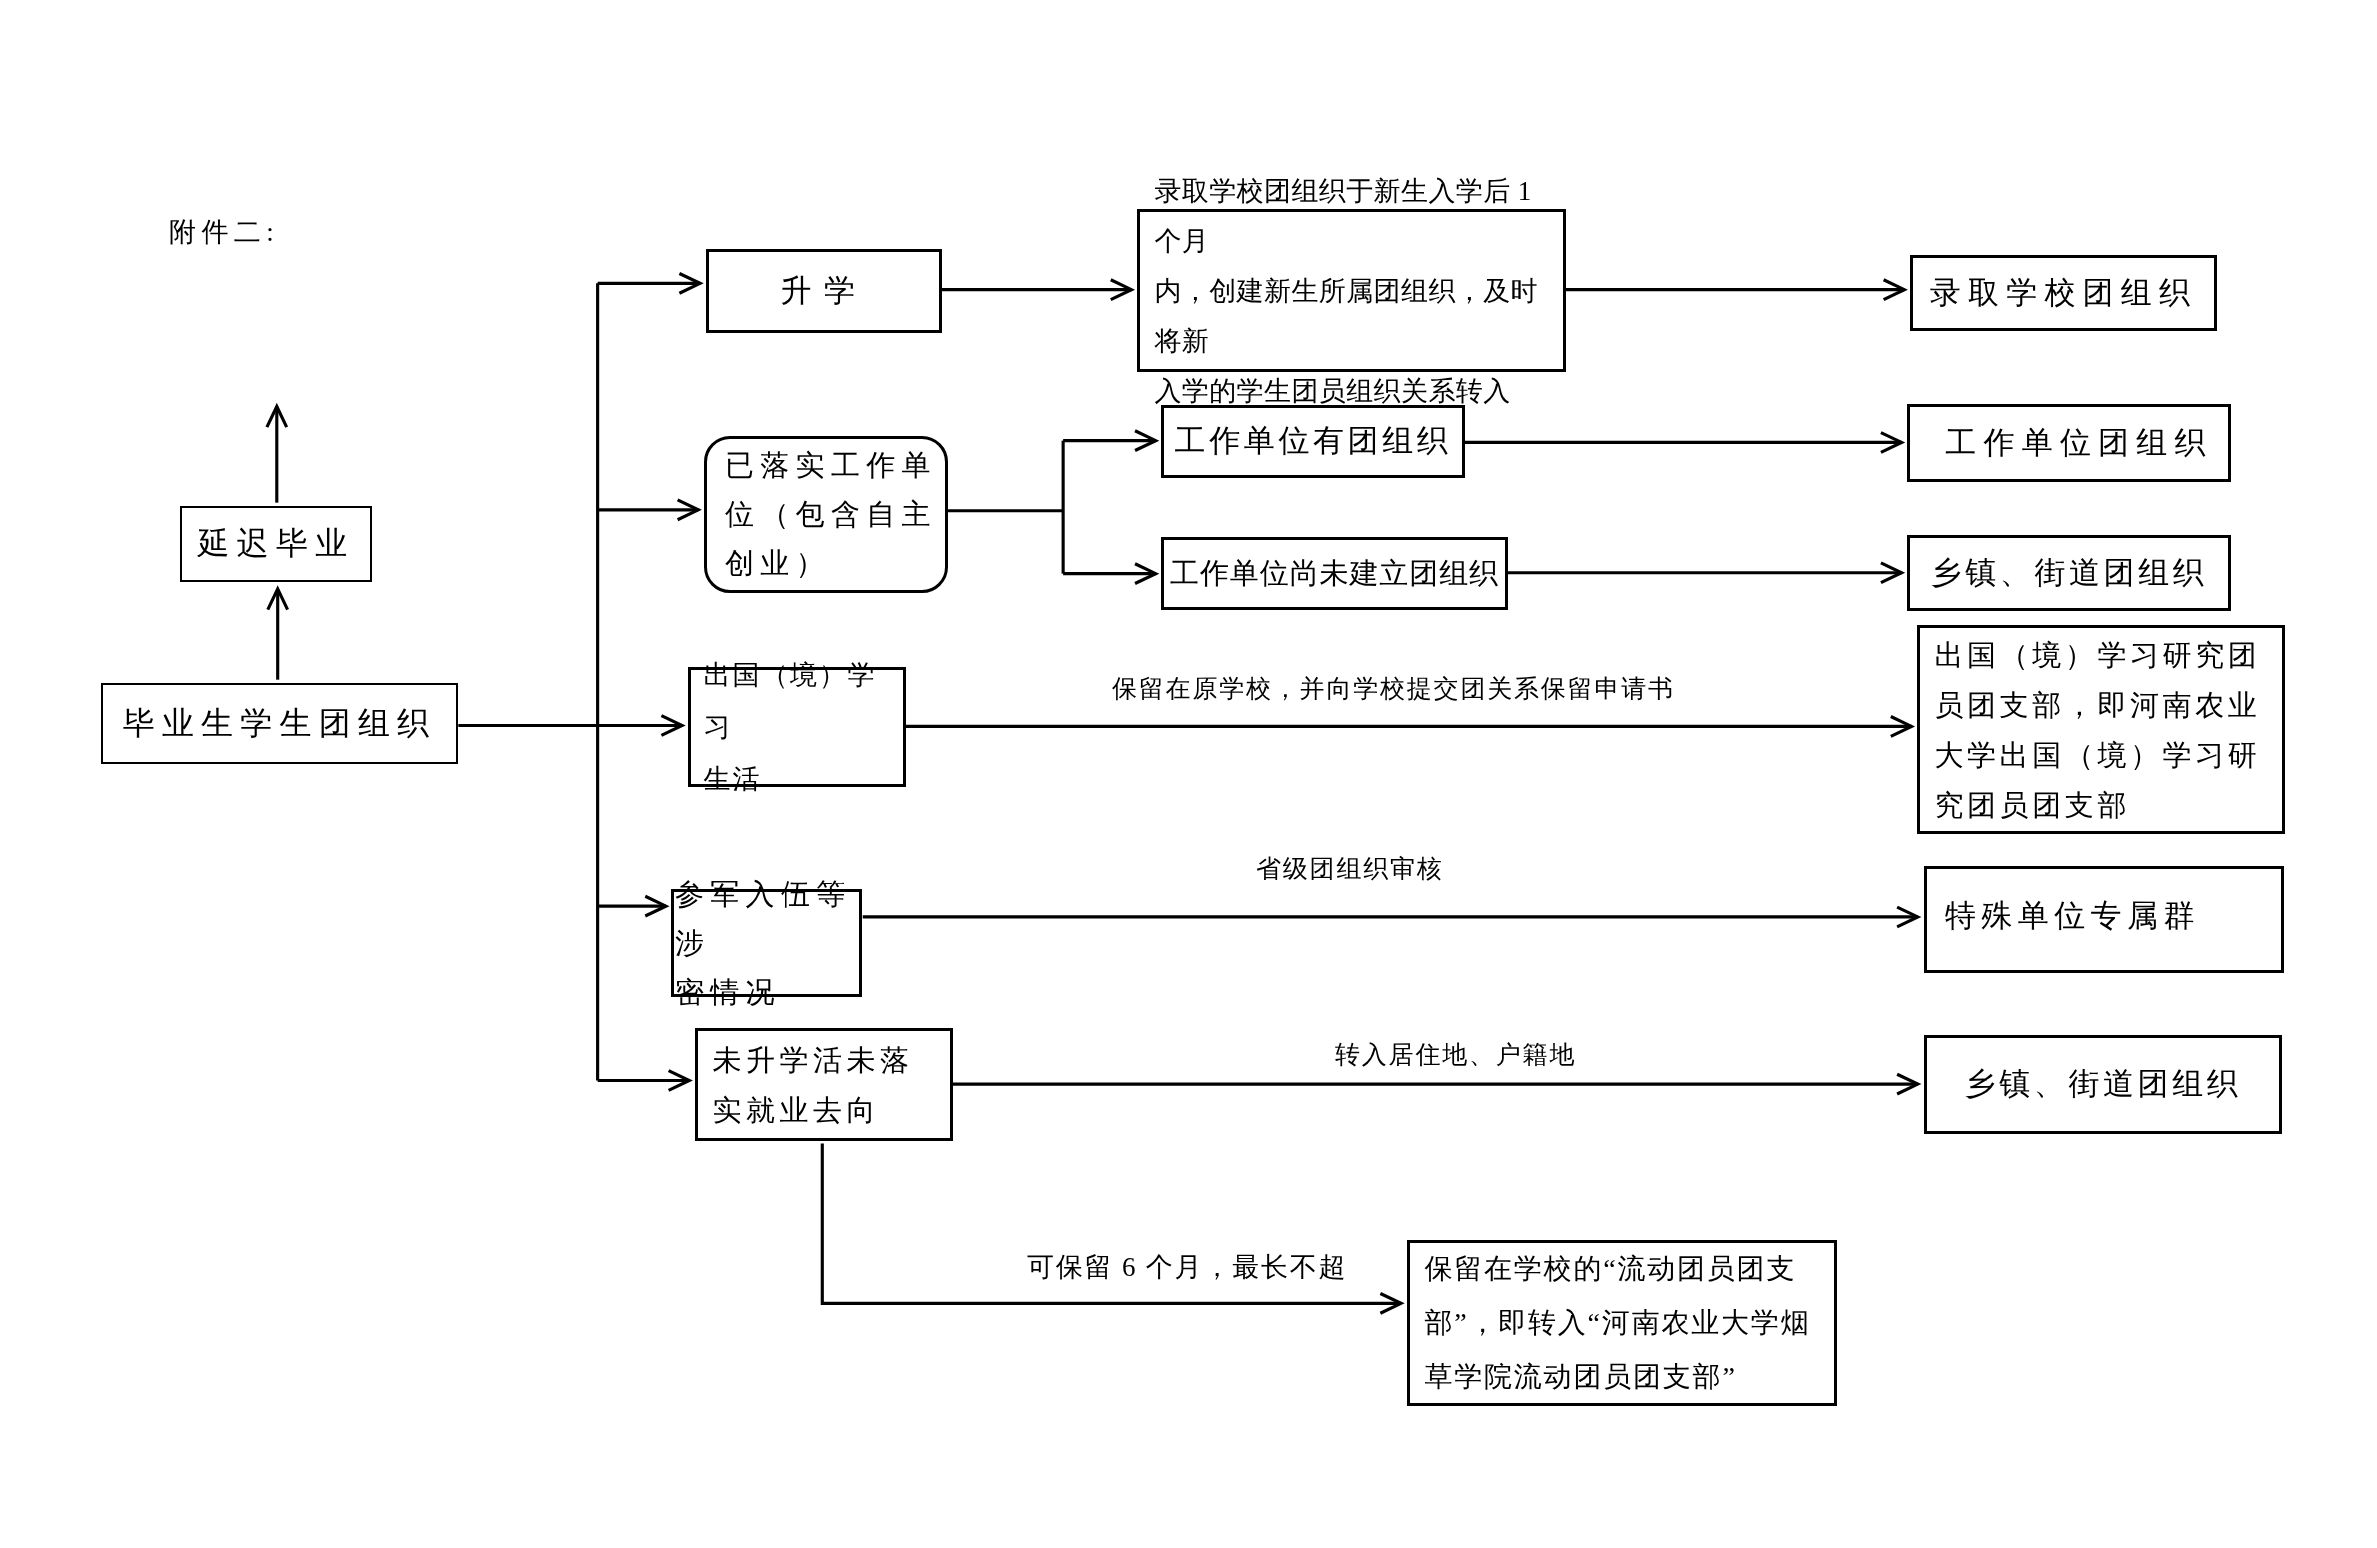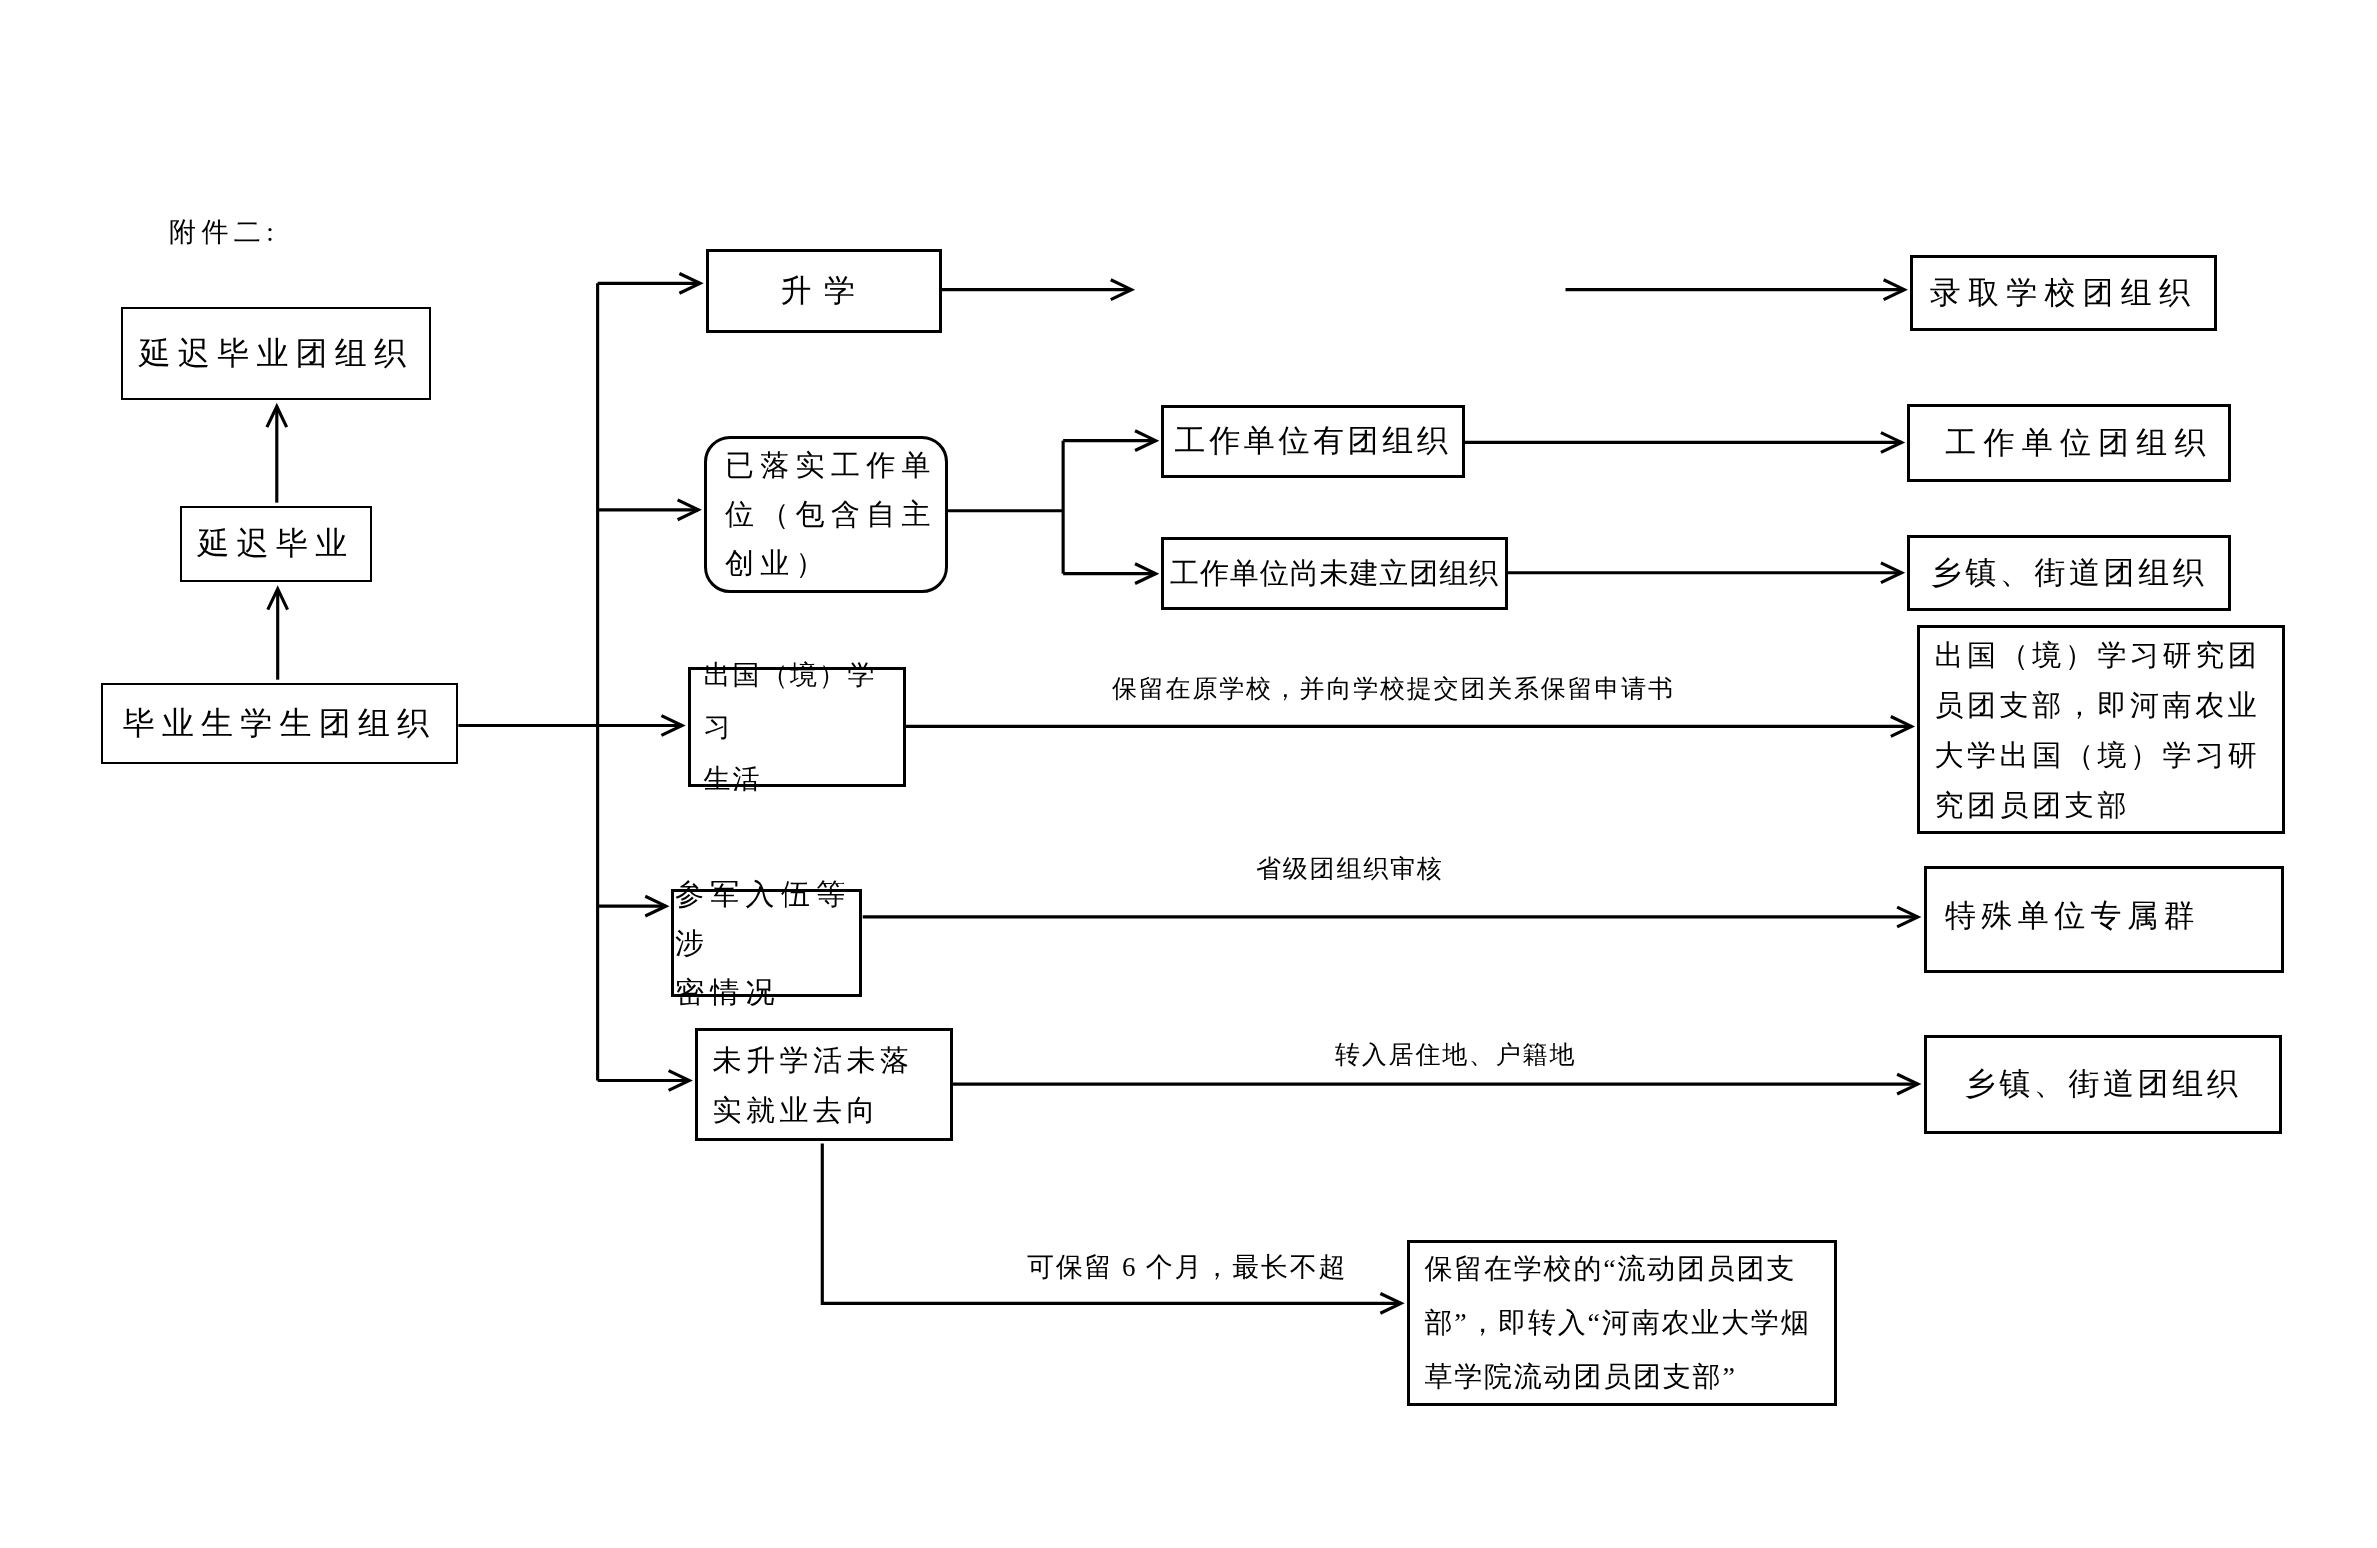--- a/index.html
+++ b/index.html
@@ -80,28 +80,30 @@
       <line x1="960" y1="1020" x2="2134" y2="1020" marker-end="url(#arrow)"></line>
 
       <line x1="1060" y1="1206" x2="2134" y2="1206" marker-end="url(#arrow)"></line>
 
       <polyline points="915,1272 915,1450 1559,1450" marker-end="url(#arrow)"></polyline>
     </g>
   </svg>
 
   <div class="label" style="left:169px;top:214px;font-size:27px;letter-spacing:5.4px;">附件二:</div>
 
-  <div class="box thin s36" style="left:121px;top:307px;width:310px;height:93px;">延迟毕业团组织</div>
 
   <div class="box thin s36" style="left:180px;top:506px;width:192px;height:76px;">延迟毕业</div>
 
   <div class="box thin s36" style="left:101px;top:683px;width:357px;height:81px;">毕业生学生团组织</div>
 
   <div class="box s34w" style="left:706px;top:249px;width:236px;height:84px;">升学</div>
 
+  <div class="box left e-desc" style="left:1137px;top:209px;width:429px;height:163px;">录取学校团组织于新生入学后 1 个月
+内，创建新生所属团组织，及时将新
+入学的学生团员组织关系转入</div>
 
   <div class="box s34" style="left:1910px;top:255px;width:307px;height:76px;letter-spacing:7.2px;">录取学校团组织</div>
 
   <div class="box left g-box" style="left:704px;top:436px;width:244px;height:157px;">已落实工作单
 位（包含自主
 创业）</div>
 
   <div class="box s34" style="left:1161px;top:405px;width:304px;height:73px;">工作单位有团组织</div>
 
   <div class="box s32" style="left:1161px;top:537px;width:347px;height:73px;">工作单位尚未建立团组织</div>

